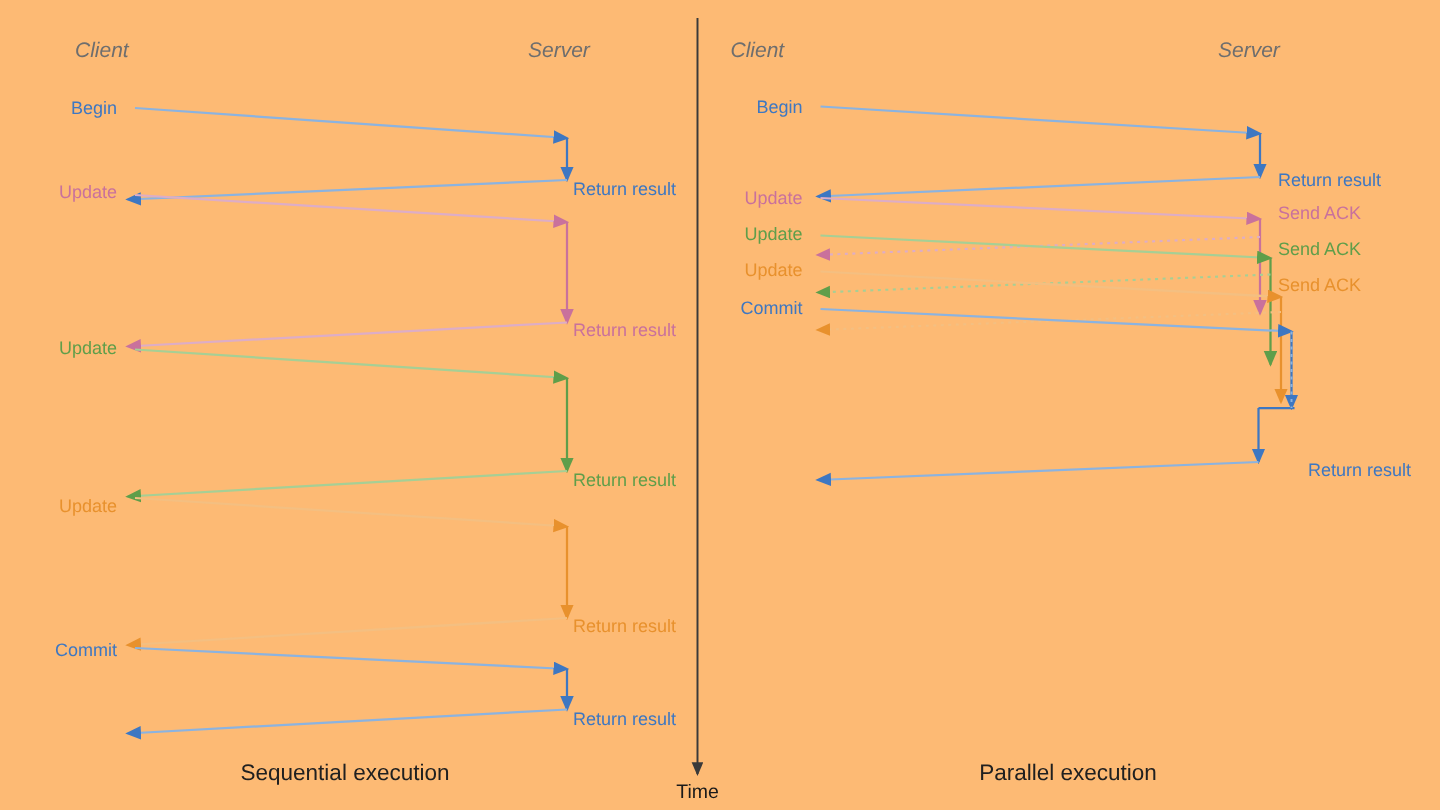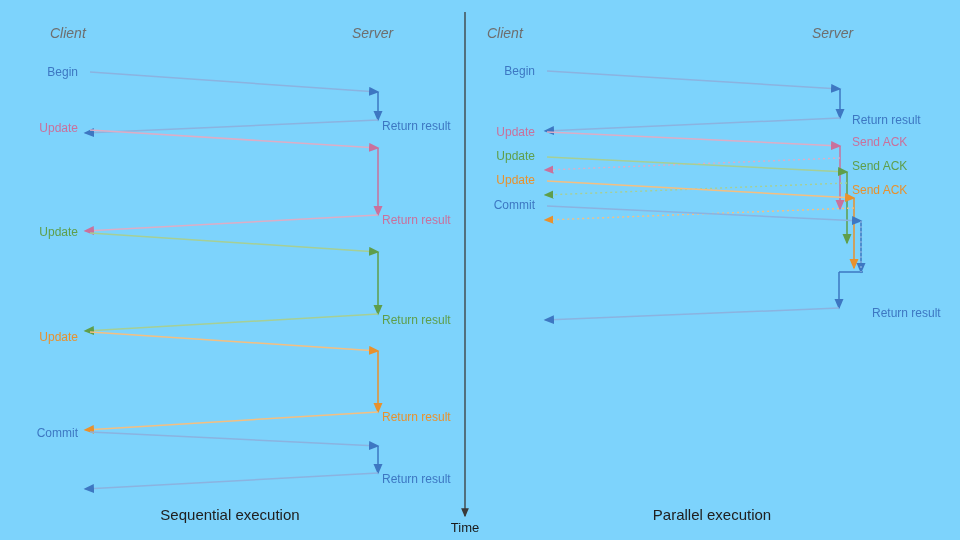--- a/index.html
+++ b/index.html
@@ -4,21 +4,21 @@
 <style>
   html, body {
     margin: 0;
     padding: 0;
     background: #ffffff;
   }
   #stage {
     position: relative;
     width: 960px;
     height: 540px;
-    background: #7dd3fc;
+    background: #fdba74;
     overflow: hidden;
     font-family: "Liberation Sans", sans-serif;
   }
   svg.layer {
     position: absolute;
     left: 0;
     top: 0;
     width: 960px;
     height: 540px;
   }

